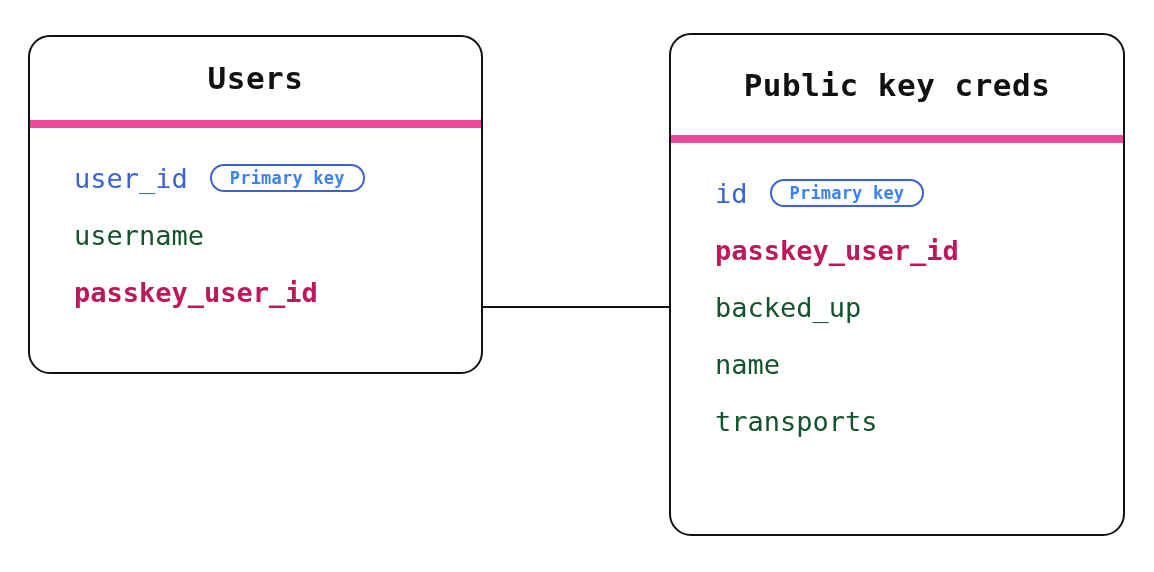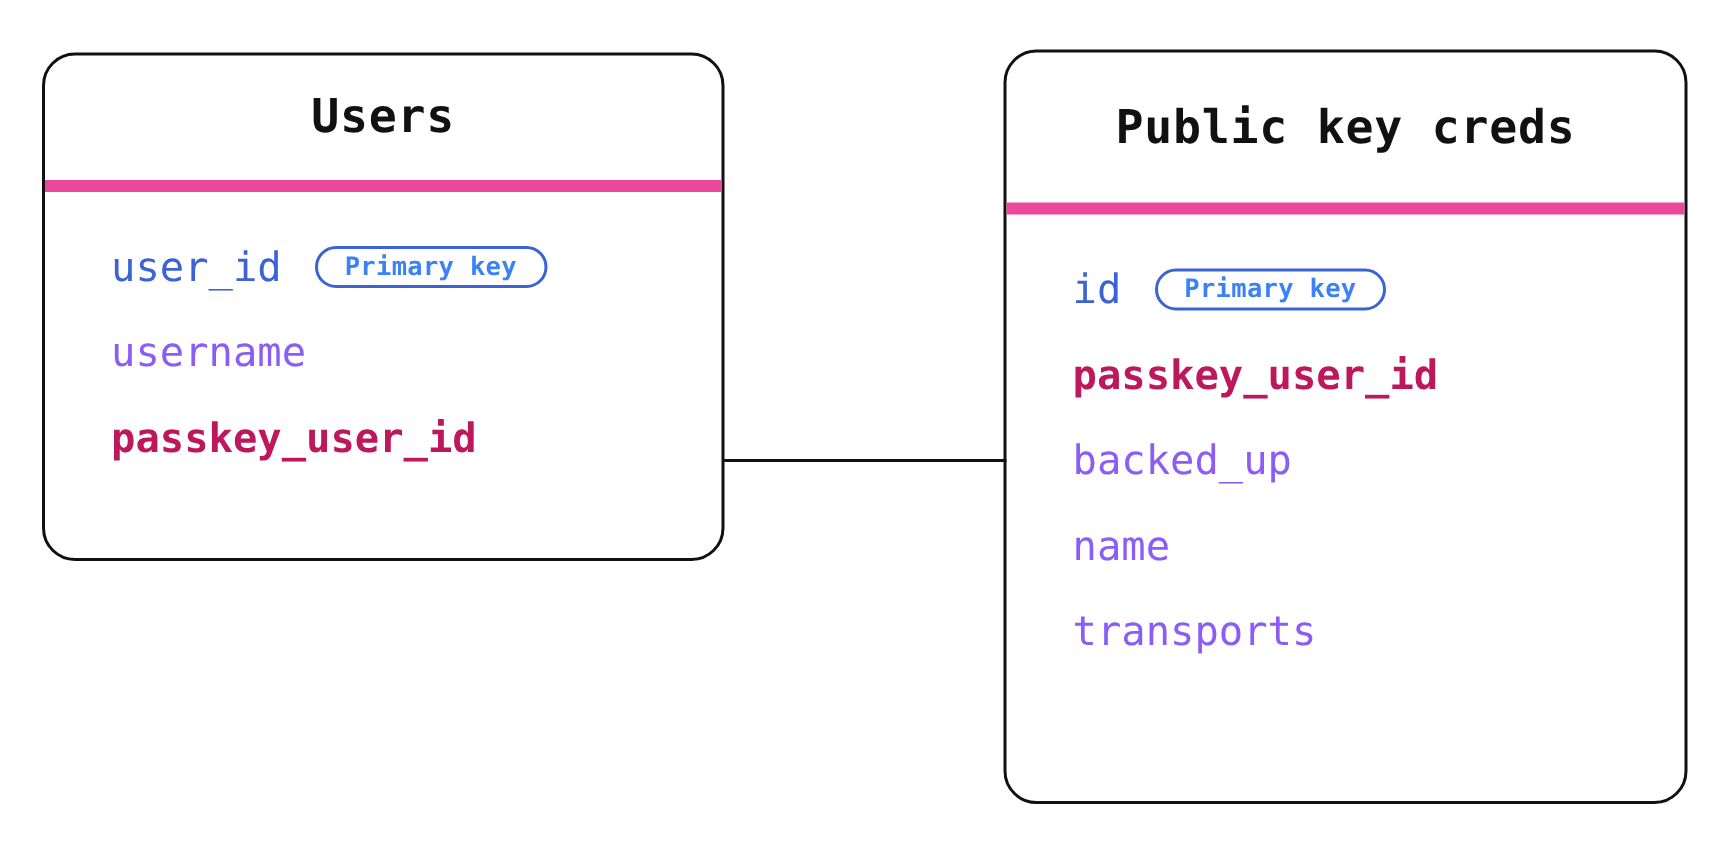--- a/index.html
+++ b/index.html
@@ -81,21 +81,21 @@
     margin-bottom: 27px;
     white-space: nowrap;
   }
   .field-row:last-child { margin-bottom: 0; }
 
   .field-name {
     font-family: "DejaVu Sans Mono", "Liberation Mono", monospace;
     font-size: 27px;
     font-weight: 400;
     line-height: 30px;
-    color: #8b5cf6;
+    color: #14532d;
   }
   .field-name.key    { color: #3b63d4; }
   .field-name.linked { color: #be185d; font-weight: bold; }
 
   
   .badge-primary-key {
     display: inline-flex;
     align-items: center;
     justify-content: center;
     box-sizing: border-box;

